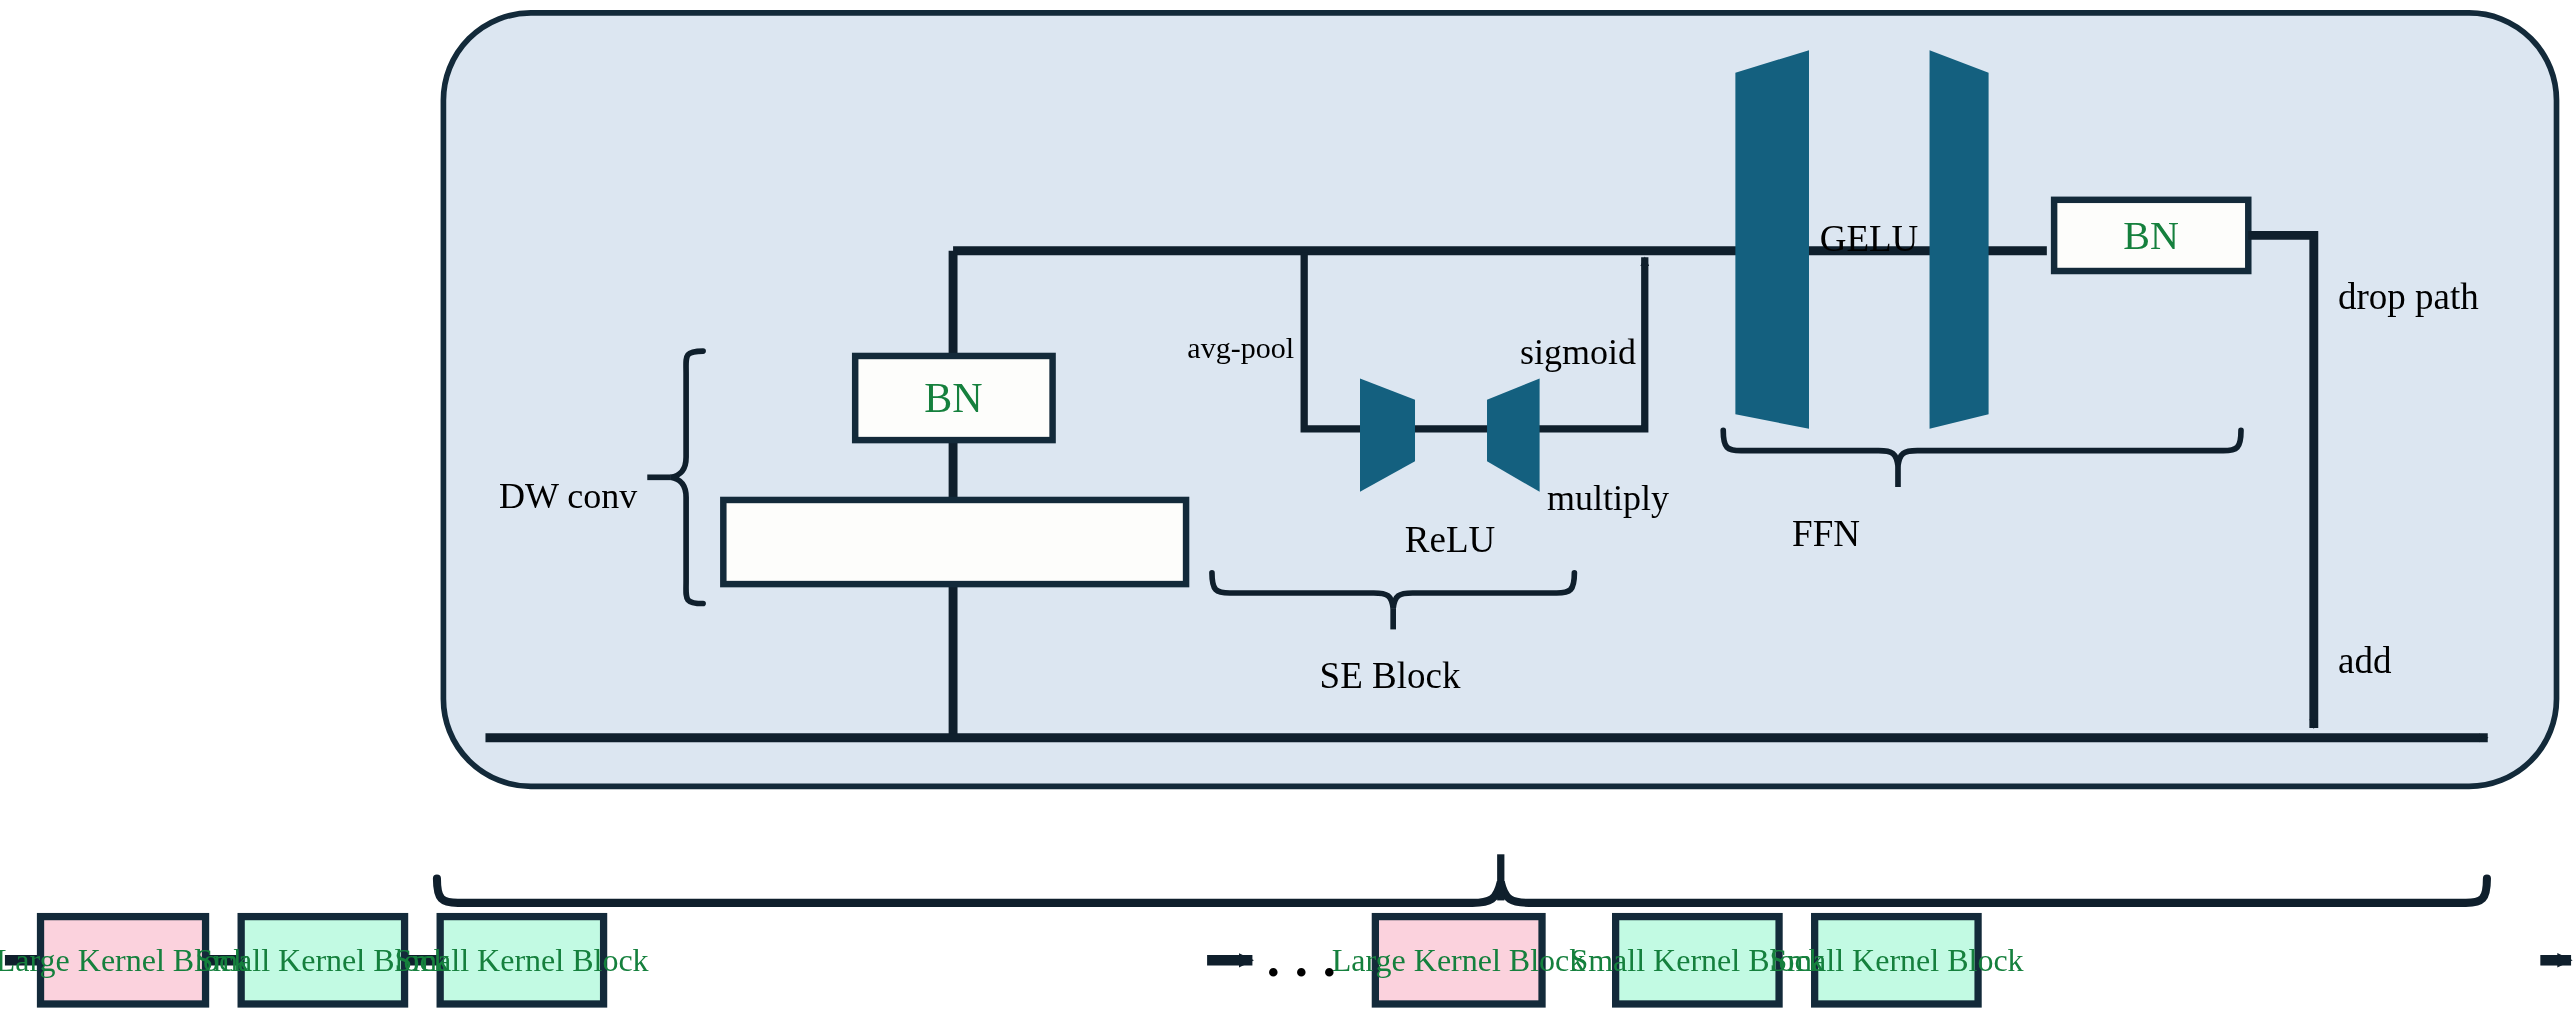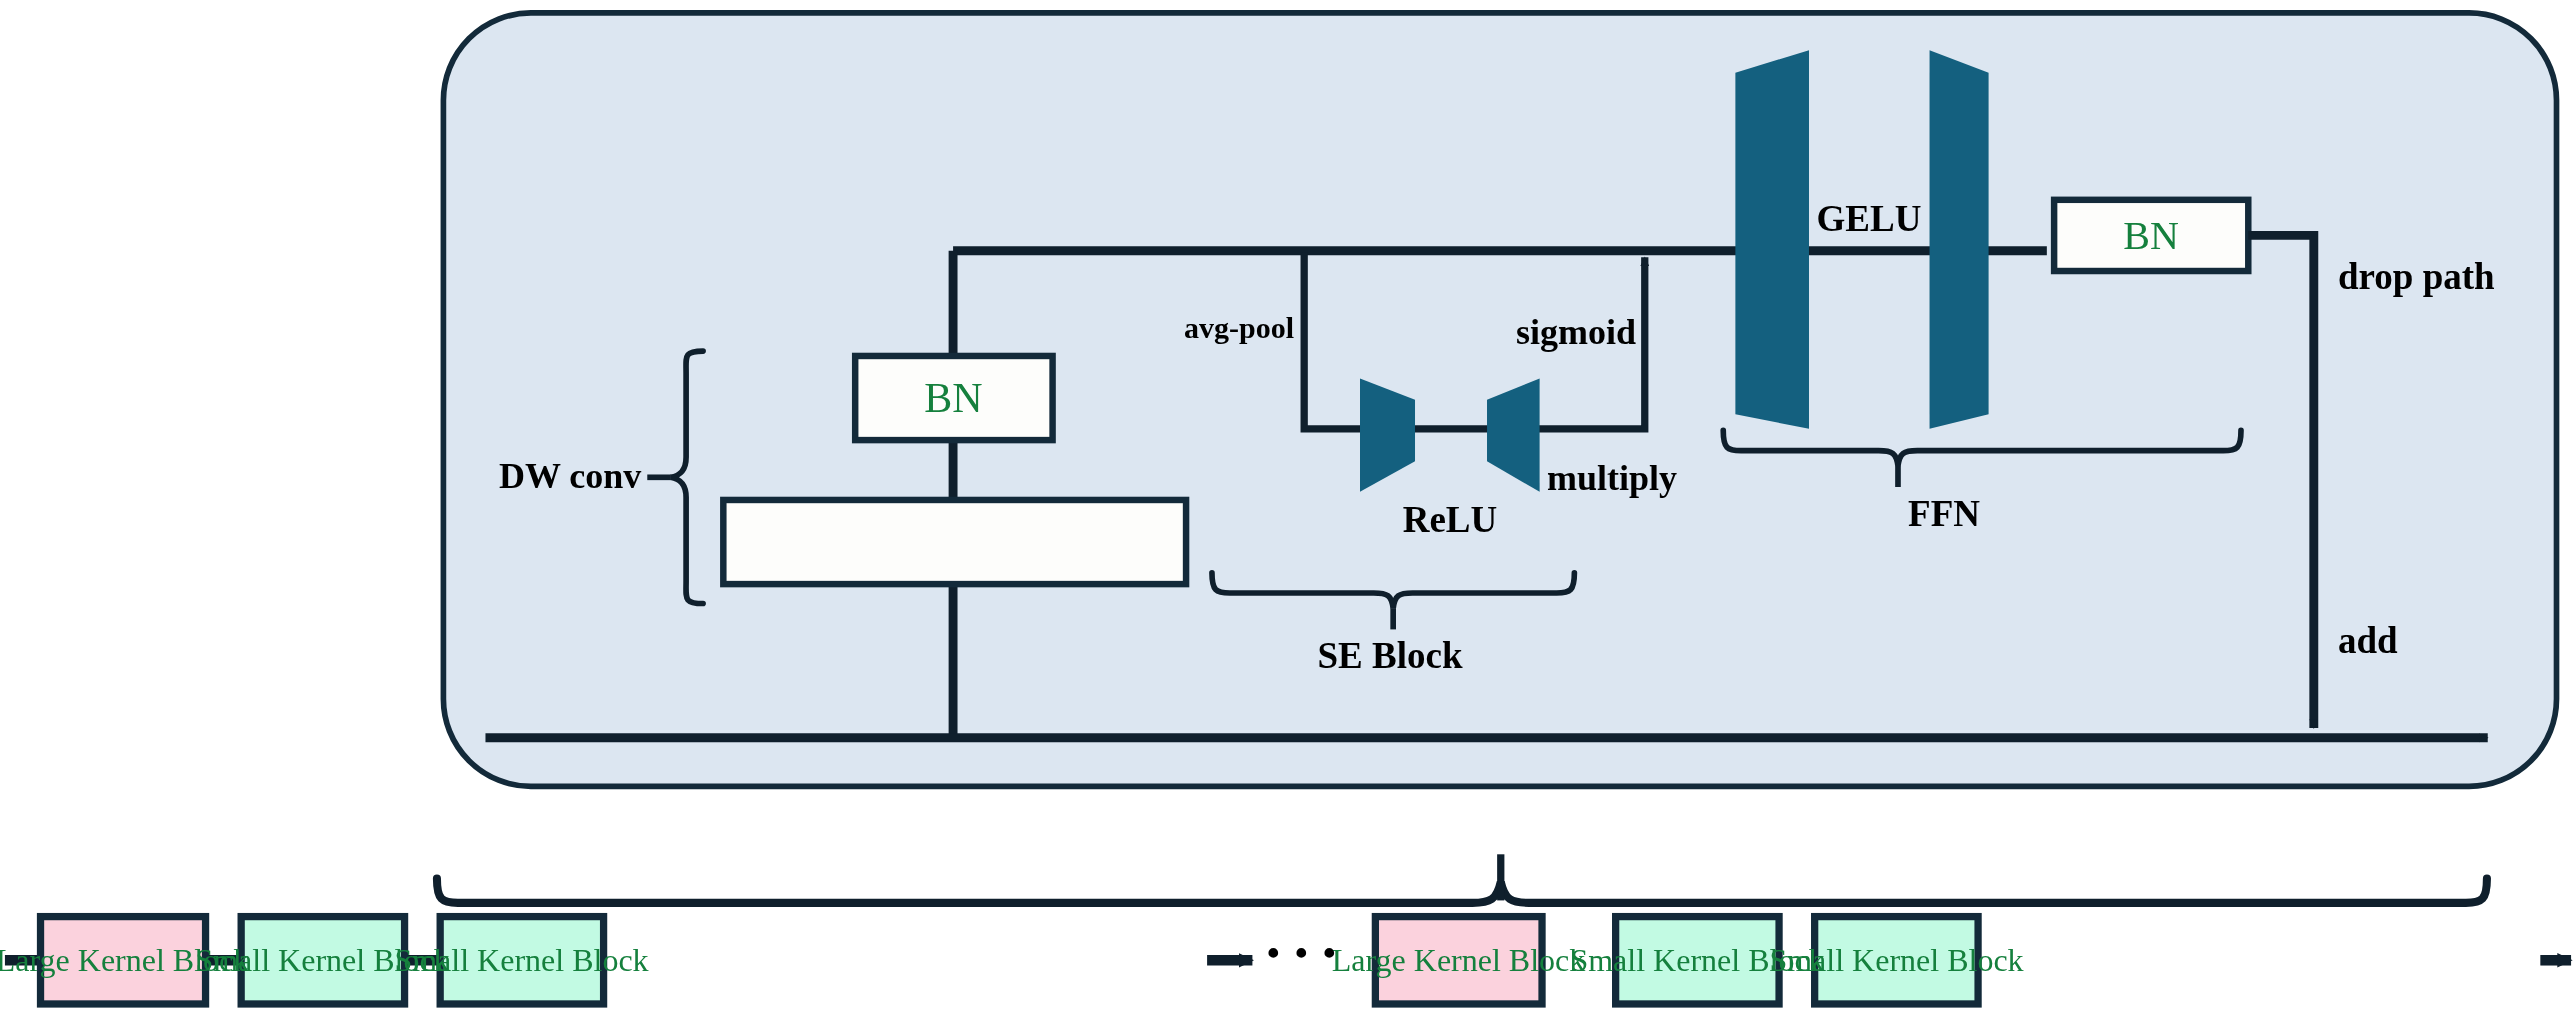--- a/index.html
+++ b/index.html
@@ -1,20 +1,20 @@
 <!DOCTYPE html>
 <html style="font-size:13px"><head>
 <meta charset="utf-8">
 <style>
   html,body{margin:0;padding:0;background:#ffffff;}
   #stage{position:relative;width:2576px;height:1025px;background:#ffffff;
          font-family:"Liberation Serif","DejaVu Serif",serif;overflow:hidden;}
   #svgroot{position:absolute;left:0;top:0;width:2576px;height:1025px;}
   .lbl{position:absolute;white-space:nowrap;color:#000;}
-  .bold{font-weight:bold;}
+  .bold{font-weight:normal;margin-top:20px;}
   .boxtext{position:absolute;display:flex;align-items:center;justify-content:center;
            color:#15803d;white-space:nowrap;}
 </style>
 </head>
 <body>
 
 <div id="stage">
 
   <svg id="svgroot" viewBox="0 0 3184 1267">
     <defs>
@@ -96,21 +96,21 @@
 
   <div class="boxtext" style="left:855px;top:356px;width:197px;height:84px;font-size:42px;">BN</div>
 
 
   <div class="boxtext" style="left:2054px;top:200px;width:194px;height:71px;font-size:40px;">BN</div>
 
   <div class="lbl bold" style="left:499px;top:455px;font-size:36px;">DW conv</div>
 
   <div class="lbl bold" style="left:1390px;top:634px;font-size:37px;transform:translateX(-50%);">SE Block</div>
 
-  <div class="lbl bold" style="left:1944px;top:492px;font-size:37px;transform:translateX(-50%);">FFN</div>
+  <div class="lbl bold" style="left:1826px;top:492px;font-size:37px;transform:translateX(-50%);">FFN</div>
 
   <div class="lbl bold" style="left:1294px;top:311px;font-size:30px;transform:translateX(-100%);">avg-pool</div>
 
   <div class="lbl bold" style="left:1636px;top:311px;font-size:36px;transform:translateX(-100%);">sigmoid</div>
 
   <div class="lbl bold" style="left:1547px;top:457px;font-size:36px;">multiply</div>
 
   <div class="lbl bold" style="left:1450px;top:498px;font-size:37px;transform:translateX(-50%);text-align:center;">ReLU</div>
 
   <div class="lbl bold" style="left:1869px;top:197px;font-size:37px;transform:translateX(-50%);">GELU</div>

